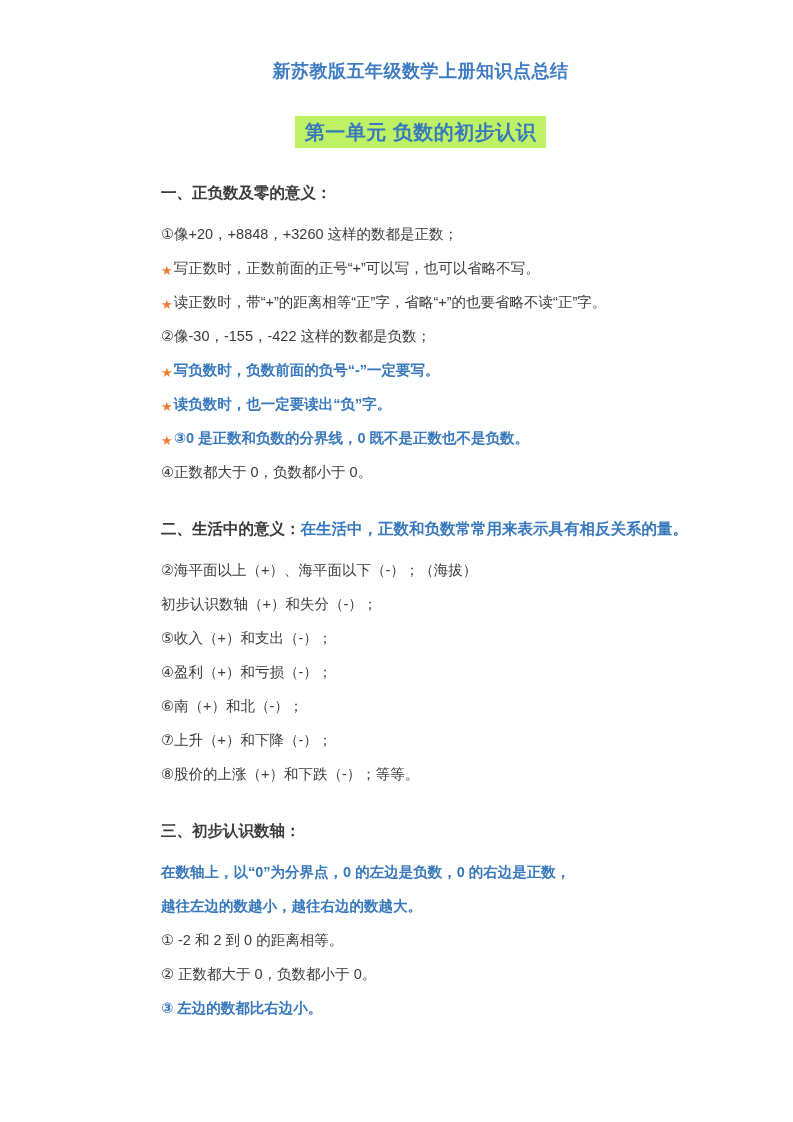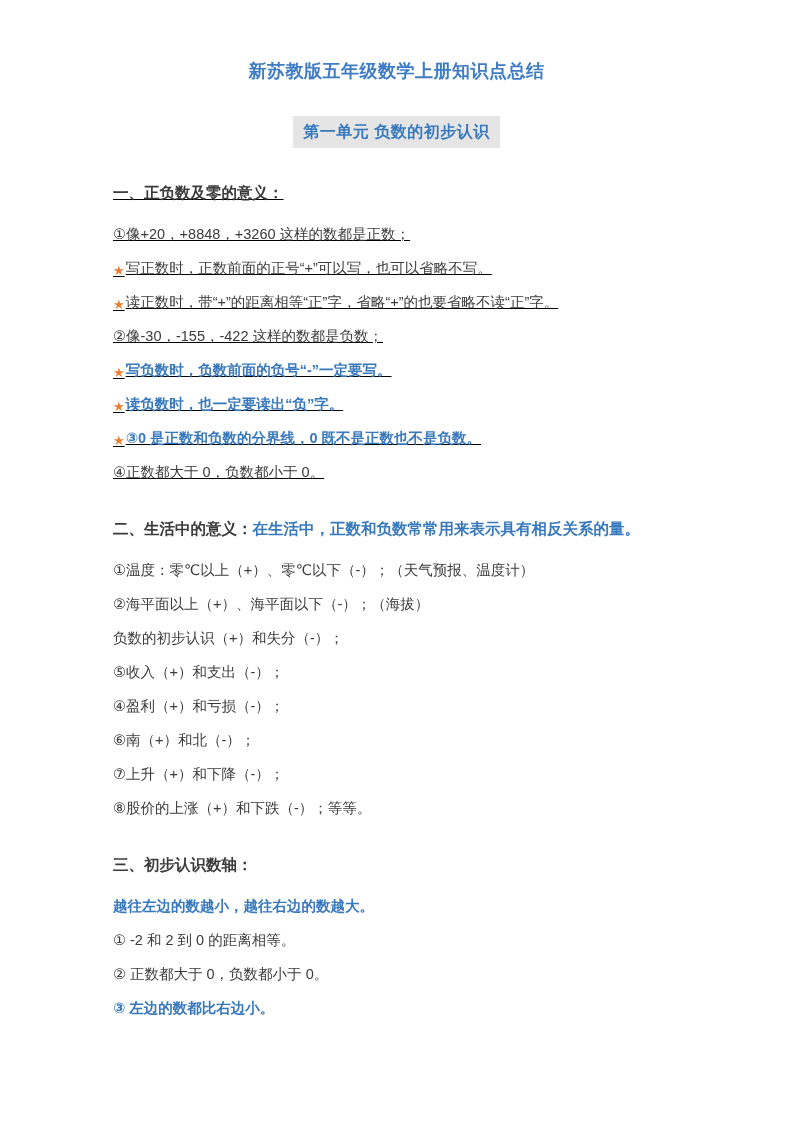--- a/index.html
+++ b/index.html
@@ -9,48 +9,49 @@
     width: 793px;
     height: 1122px;
     overflow: hidden;
   }
   .page {
     position: relative;
     width: 793px;
     height: 1122px;
     background: #ffffff;
     padding-top: 58px;
+    padding-left: 48px;
   }
   .doc-title {
     text-align: center;
     font-size: 18px;
     font-weight: bold;
     color: #3e7cc4;
     line-height: 26px;
     letter-spacing: 0.5px;
   }
   .unit-row {
     text-align: center;
     margin-top: 32px;
   }
   .unit-heading {
     display: inline-block;
-    background: #e5e5e5;
+    background: #bef264;
     color: #3879bd;
-    font-size: 16px;
+    font-size: 20px;
     font-weight: bold;
     line-height: 22px;
     padding: 5px 10px;
     letter-spacing: 0.5px;
   }
   .content {
     margin: 0 110px 0 113px;
   }
   .section { margin-top: 30px; }
-  .section:first-child { margin-top: 28px; text-decoration: underline; }
+  .section:first-child { margin-top: 28px; }
   .section-heading {
     height: 34px;
     display: flex;
     align-items: center;
     font-size: 15.5px;
     font-weight: bold;
     color: #3b3b3b;
     white-space: nowrap;
   }
   .heading-suffix {
@@ -124,27 +125,24 @@
         <span>④正数都大于 0，负数都小于 0。</span>
       </div>
     </div>
 
     <div class="section">
       <div class="section-heading">
         <span>二、生活中的意义：</span>
           <span class="heading-suffix">在生活中，正数和负数常常用来表示具有相反关系的量。</span>
       </div>
       <div class="line" data-color="black">
-        <span>①温度：零℃以上（+）、零℃以下（-）；（天气预报、温度计）</span>
-      </div>
-      <div class="line" data-color="black">
         <span>②海平面以上（+）、海平面以下（-）；（海拔）</span>
       </div>
       <div class="line" data-color="black">
-        <span>负数的初步认识（+）和失分（-）；</span>
+        <span>初步认识数轴（+）和失分（-）；</span>
       </div>
       <div class="line" data-color="black">
         <span>⑤收入（+）和支出（-）；</span>
       </div>
       <div class="line" data-color="black">
         <span>④盈利（+）和亏损（-）；</span>
       </div>
       <div class="line" data-color="black">
         <span>⑥南（+）和北（-）；</span>
       </div>
@@ -155,20 +153,23 @@
         <span>⑧股价的上涨（+）和下跌（-）；等等。</span>
       </div>
     </div>
 
     <div class="section">
       <div class="section-heading">
         <span>三、初步认识数轴：</span>
           <span class="heading-suffix"></span>
       </div>
       <div class="line" data-color="blue">
+        <span>在数轴上，以“0”为分界点，0 的左边是负数，0 的右边是正数，</span>
+      </div>
+      <div class="line" data-color="blue">
         <span>越往左边的数越小，越往右边的数越大。</span>
       </div>
       <div class="line" data-color="black">
         <span>① -2 和 2 到 0 的距离相等。</span>
       </div>
       <div class="line" data-color="black">
         <span>② 正数都大于 0，负数都小于 0。</span>
       </div>
       <div class="line" data-color="blue">
         <span>③ 左边的数都比右边小。</span>

